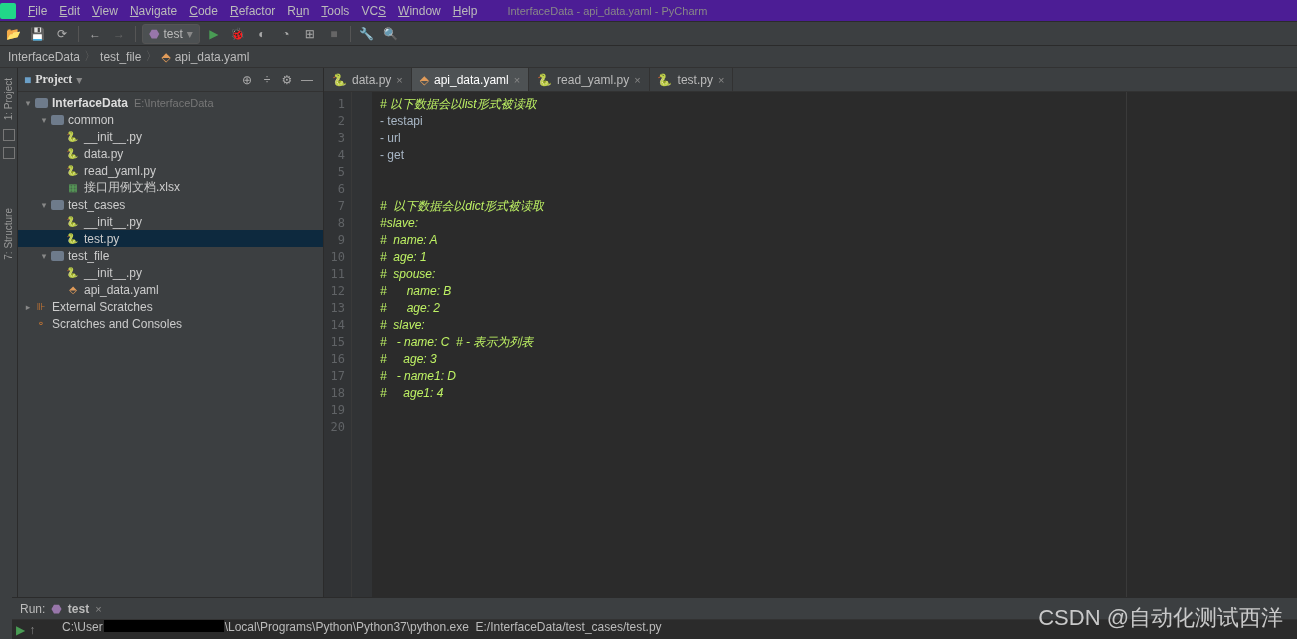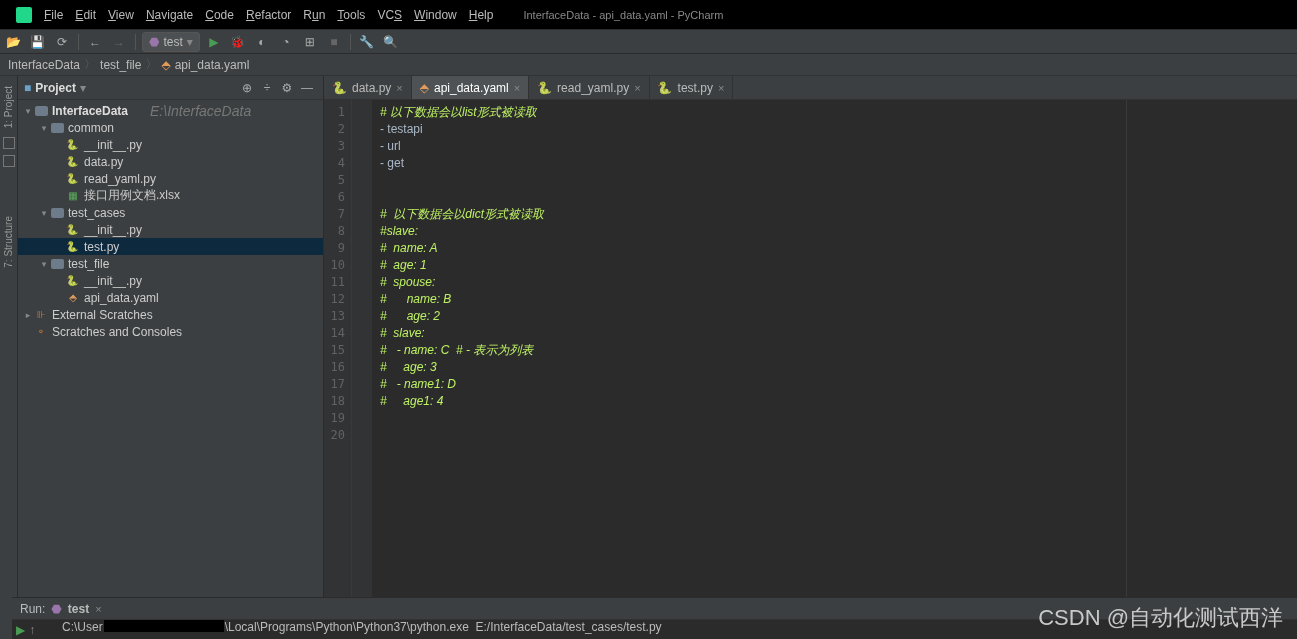--- a/index.html
+++ b/index.html
@@ -1,51 +1,51 @@
 <!DOCTYPE html>
 <html><head>
 <meta charset="utf-8">
 <style>
 * { margin:0; padding:0; box-sizing:border-box; font-family:"Segoe UI",Arial,sans-serif; font-size:12px; }
 body { background:#3c3f41; color:#bbbbbb; width:1297px; height:639px; overflow:hidden; position:relative; }
-.menubar { display:flex; align-items:center; height:30px; background:#000000; border-bottom:1px solid #2b2b2b; padding:0 16px; }
+.menubar { display:flex; align-items:center; height:22px; background:#4c1d95; border-bottom:1px solid #2b2b2b; padding:0 0; }
 .app-icon { width:16px; height:16px; background:#21d789; border-radius:2px; margin-right:6px; }
 .menu-item { padding:2px 6px; color:#bbbbbb; cursor:pointer; }
 .menu-item u { text-decoration:underline; }
 .title { margin-left:24px; color:#888; font-size:11px; }
 .toolbar { display:flex; align-items:center; height:24px; background:#3c3f41; border-bottom:1px solid #2b2b2b; padding:0 4px; gap:4px; }
 .tb-btn { width:20px; height:20px; display:flex; align-items:center; justify-content:center; color:#aaa; cursor:pointer; }
 .tb-sep { width:1px; height:16px; background:#555; margin:0 2px; }
 .run-config { display:flex; align-items:center; background:#4c5052; border:1px solid #555; border-radius:3px; height:20px; padding:0 6px; gap:4px; }
 .play-icon { color:#499c54; }
 .bug-icon { color:#499c54; }
 .breadcrumb { display:flex; align-items:center; height:22px; background:#3c3f41; border-bottom:1px solid #323232; padding:0 8px; gap:4px; color:#bbb; }
 .bc-sep { color:#666; }
 .main { display:flex; height:calc(100% - 110px); }
 .side-tabs { width:18px; background:#3c3f41; border-right:1px solid #2b2b2b; display:flex; flex-direction:column; align-items:center; padding-top:4px; }
 .side-tab { writing-mode:vertical-rl; transform:rotate(180deg); font-size:10px; color:#999; padding:6px 1px; cursor:pointer; }
 .side-sq { width:12px; height:12px; border:1px solid #777; margin:3px 0; }
 .project-panel { width:306px; background:#3c3f41; border-right:1px solid #2b2b2b; display:flex; flex-direction:column; }
 .panel-header { display:flex; align-items:center; height:24px; padding:0 6px; border-bottom:1px solid #323232; }
-.panel-title { font-weight:bold; color:#ddd; }
+.panel-title { font-weight:bold; color:#ddd;font-family:Liberation Serif, serif; }
 .panel-spacer { flex:1; }
 .panel-btn { width:20px; height:20px; display:flex; align-items:center; justify-content:center; color:#aaa; cursor:pointer; }
 .tree { flex:1; overflow:auto; padding-top:2px; }
 .tree-row { display:flex; align-items:center; height:17px; padding-right:4px; white-space:nowrap; cursor:pointer; }
 .tree-row.sel { background:#0d293e; }
 .arrow { width:12px; text-align:center; color:#888; font-size:9px; }
 .ticon { width:14px; height:14px; margin-right:4px; display:inline-flex; align-items:center; justify-content:center; font-size:10px; }
 .folder { background:#6e7b8b; border-radius:2px; width:13px; height:10px; }
 .folder.root { background:#6e7b8b; }
 .pyfile { color:#8cc4ff; }
 .yamlfile { color:#e09b5a; }
 .xlsfile { color:#5cae5c; }
 .tree-label { color:#ccc; }
 .tree-label.b { font-weight:bold; color:#ddd; }
-.tree-hint { color:#777; margin-left:22px; font-size:14px;font-style:italic; }
+.tree-hint { color:#777; margin-left:6px; font-size:11px; }
 .editor { flex:1; display:flex; flex-direction:column; background:#2b2b2b; }
 .tabs { display:flex; height:24px; background:#3c3f41; border-bottom:1px solid #323232; }
 .tab { display:flex; align-items:center; padding:0 8px; gap:5px; border-right:1px solid #323232; cursor:pointer; color:#bbb; }
 .tab.active { background:#4e5254; color:#fff; }
 .tab-close { color:#888; font-size:11px; }
 .code-area { flex:1; display:flex; background:#2b2b2b; overflow:hidden; }
 .gutter-fold { width:20px; background:#313335; }
 .gutter { width:28px; background:#313335; text-align:right; padding:4px 6px 0 0; color:#606366; font-family:Consolas,monospace; font-size:12px; line-height:17px; border-right:1px solid #3a3a3a; }
 .code { flex:1; padding:4px 8px 0 8px; font-family:Consolas,monospace; font-size:12px; line-height:17px; white-space:pre; border-right:1px solid #3a3a3a; margin-right:170px; }
 .c-comment { color:#bef264; font-style:italic; }

